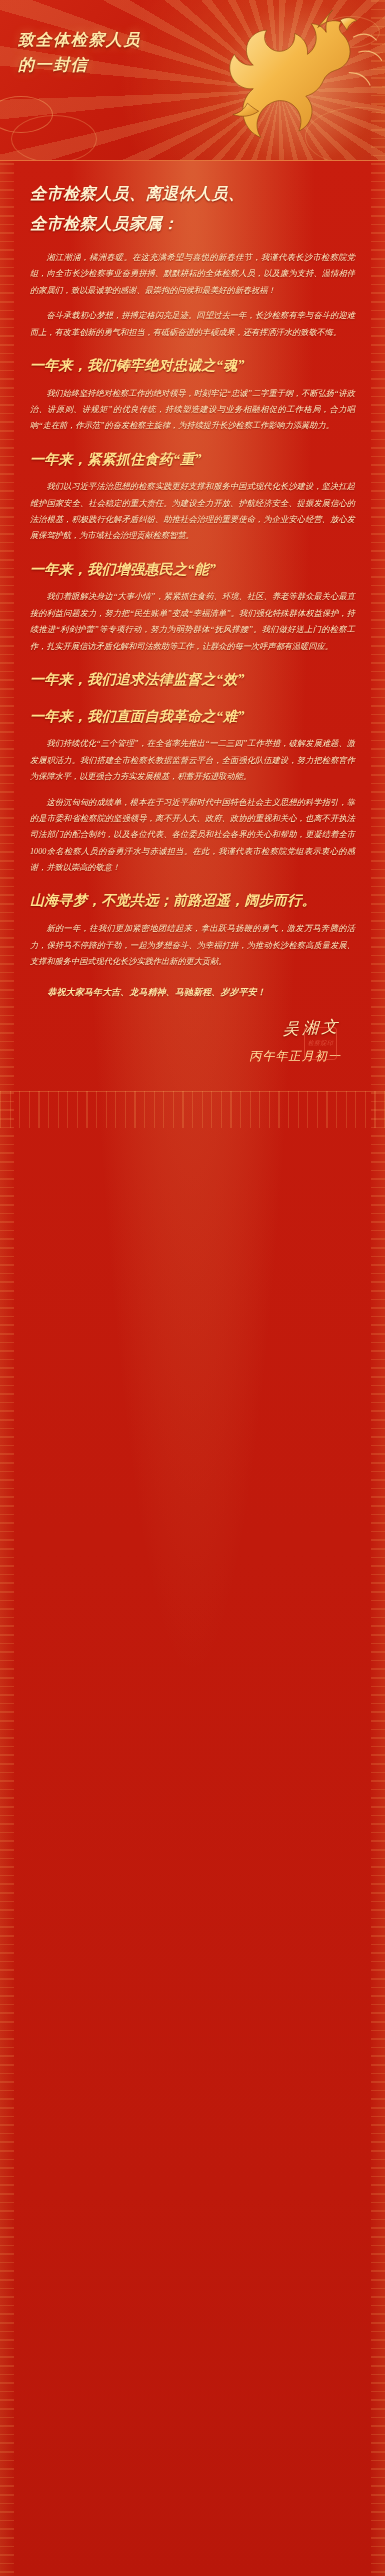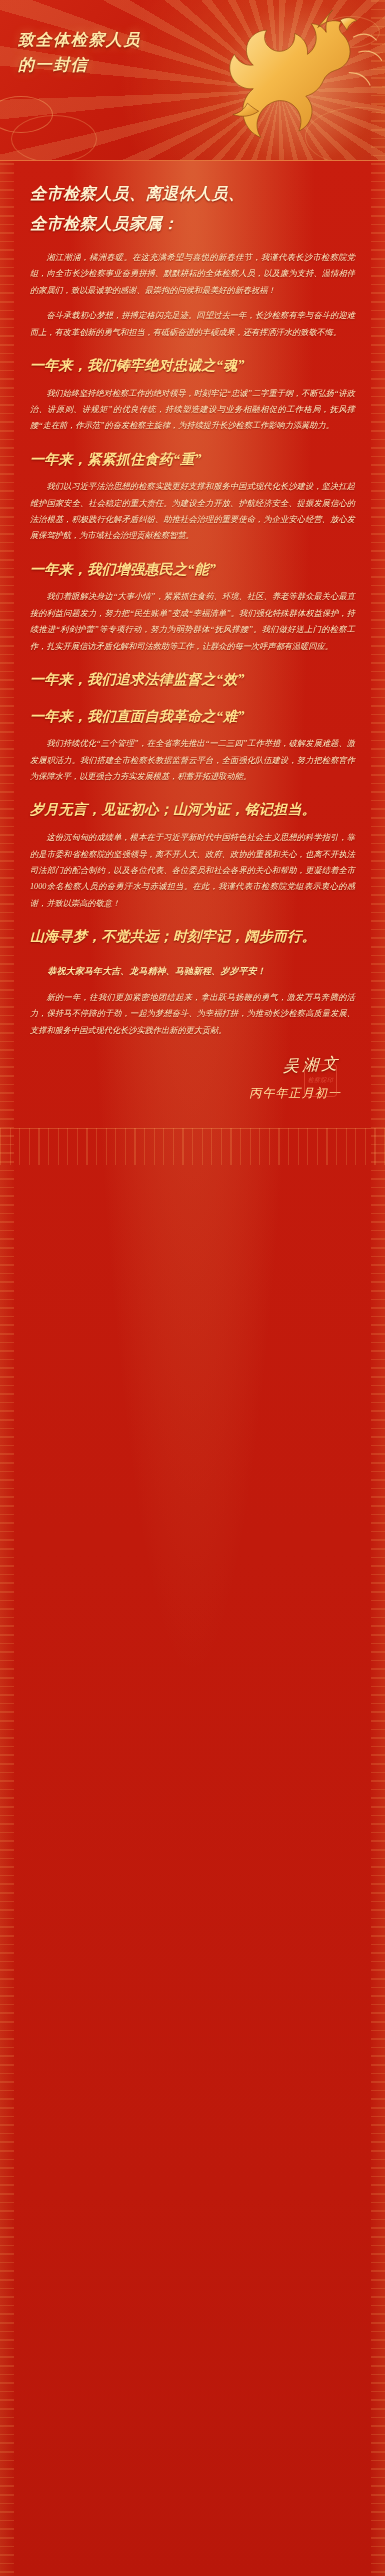--- a/index.html
+++ b/index.html
@@ -226,33 +226,32 @@
 
       <p class="para salutation">
         <span>全市检察人员、离退休人员、</span><br>
         <span>全市检察人员家属：</span>
       </p>
 
       <div id="paragraph-host">
           <p class="para">湘江潮涌，橘洲春暖。在这充满希望与喜悦的新春佳节，我谨代表长沙市检察院党组，向全市长沙检察事业奋勇拼搏、默默耕耘的全体检察人员，以及廉为支持、温情相伴的家属们，致以最诚挚的感谢、最崇拘的问候和最美好的新春祝福！</p>
           <p class="para">奋斗承载初心梦想，拼搏定格闪亮足迹。回望过去一年，长沙检察有幸与奋斗的迎难而上，有改革创新的勇气和担当，有砥砺奋进的丰硕成果，还有挥洒汗水的致敬不悔。</p>
           <p class="para heading">一年来，我们铸牢绝对忠诚之“魂”</p>
-          <p class="para">我们始终坚持绝对检察工作的绝对领导，时刻牢记“忠诚”二字重于纲，不断弘扬“讲政治、讲原则、讲规矩”的优良传统，持续塑造建设与业务相融相促的工作格局，抚风撑腰“走在前，作示范”的奋发检察主旋律，为持续提升长沙检察工作影响力添翼助力。</p>
+          <p class="para">我们始终坚持绝对检察工作的绝对领导，时刻牢记“忠诚”二字重于纲，不断弘扬“讲政治、讲原则、讲规矩”的优良传统，持续塑造建设与业务相融相促的工作格局，合力唱响“走在前，作示范”的奋发检察主旋律，为持续提升长沙检察工作影响力添翼助力。</p>
           <p class="para heading">一年来，紧紧抓住食药“重”</p>
           <p class="para">我们以习近平法治思想的检察实践更好支撑和服务中国式现代化长沙建设，坚决扛起维护国家安全、社会稳定的重大责任。为建设全力开放、护航经济安全、提振发展信心的法治根基，积极践行化解矛盾纠纷、助推社会治理的重要使命，为企业安心经营、放心发展保驾护航，为市域社会治理贡献检察智慧。</p>
           <p class="para heading">一年来，我们增强惠民之“能”</p>
           <p class="para">我们着眼解决身边“大事小情”，紧紧抓住食药、环境、社区、养老等群众最关心最直接的利益问题发力，努力把“民生账单”变成“幸福清单”。我们强化特殊群体权益保护，持续推进“利剑护蕾”等专项行动，努力为弱势群体“抚风撑腰”。我们做好送上门的检察工作，扎实开展信访矛盾化解和司法救助等工作，让群众的每一次呼声都有温暖回应。</p>
           <p class="para heading">一年来，我们追求法律监督之“效”</p>
           <p class="para heading">一年来，我们直面自我革命之“难”</p>
           <p class="para">我们持续优化“三个管理”，在全省率先推出“一二三四”工作举措，破解发展难题、激发履职活力。我们搭建全市检察长教据监督云平台，全面强化队伍建设，努力把检察官作为保障水平，以更强合力夯实发展根基，积蓄开拓进取动能。</p>
-          <p class="para heading">岁月无言，见证初心；山河为证，铭记担当。</p>
           <p class="para">这份沉甸甸的成绩单，根本在于习近平新时代中国特色社会主义思想的科学指引，靠的是市委和省检察院的坚强领导，离不开人大、政府、政协的重视和关心，也离不开执法司法部门的配合制约，以及各位代表、各位委员和社会各界的关心和帮助，更凝结着全市1000余名检察人员的奋勇汗水与赤诚担当。在此，我谨代表市检察院党组表示衷心的感谢，并致以崇高的敬意！</p>
-          <p class="para heading">山海寻梦，不觉共远；时刻牢记，阔步而行。</p>
+          <p class="para heading">山海寻梦，不觉共远；前路迢遥，阔步而行。</p>
+          <p class="para">新的一年，往我们更加紧密地团结起来，拿出跃马扬鞭的勇气，激发万马奔腾的活力，保持马不停蹄的干劲，一起为梦想奋斗、为幸福打拼，为推动长沙检察高质量发展、支撑和服务中国式现代化长沙实践作出新的更大贡献。</p>
           <p class="para blessing">恭祝大家马年大吉、龙马精神、马驰新程、岁岁平安！</p>
-          <p class="para">新的一年，往我们更加紧密地团结起来，拿出跃马扬鞭的勇气，激发万马奔腾的活力，保持马不停蹄的干劲，一起为梦想奋斗、为幸福打拼，为推动长沙检察高质量发展、支撑和服务中国式现代化长沙实践作出新的更大贡献。</p>
         </div>
 
       <div class="signature">
         <div class="sign-name">吴湘文</div>
         <div class="sign-date">丙午年正月初一</div>
       </div>
 
       <div class="stamp">检察院印</div>
     </div>
   </div>

